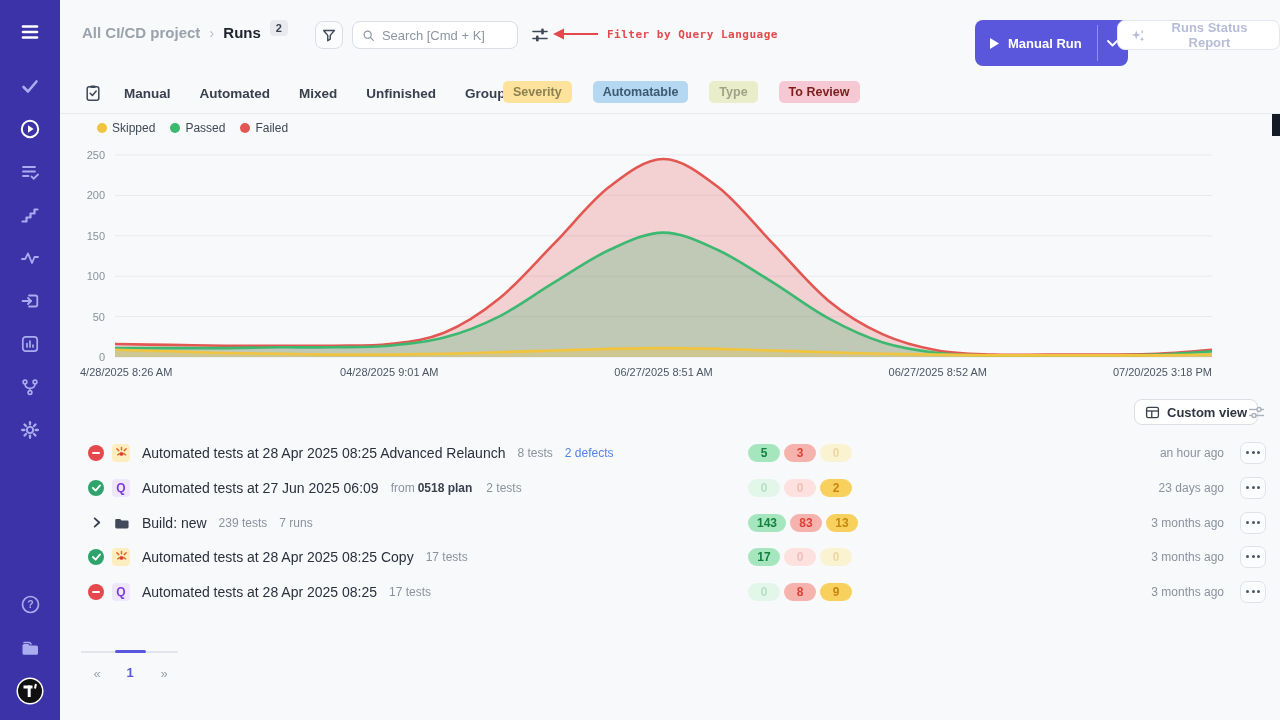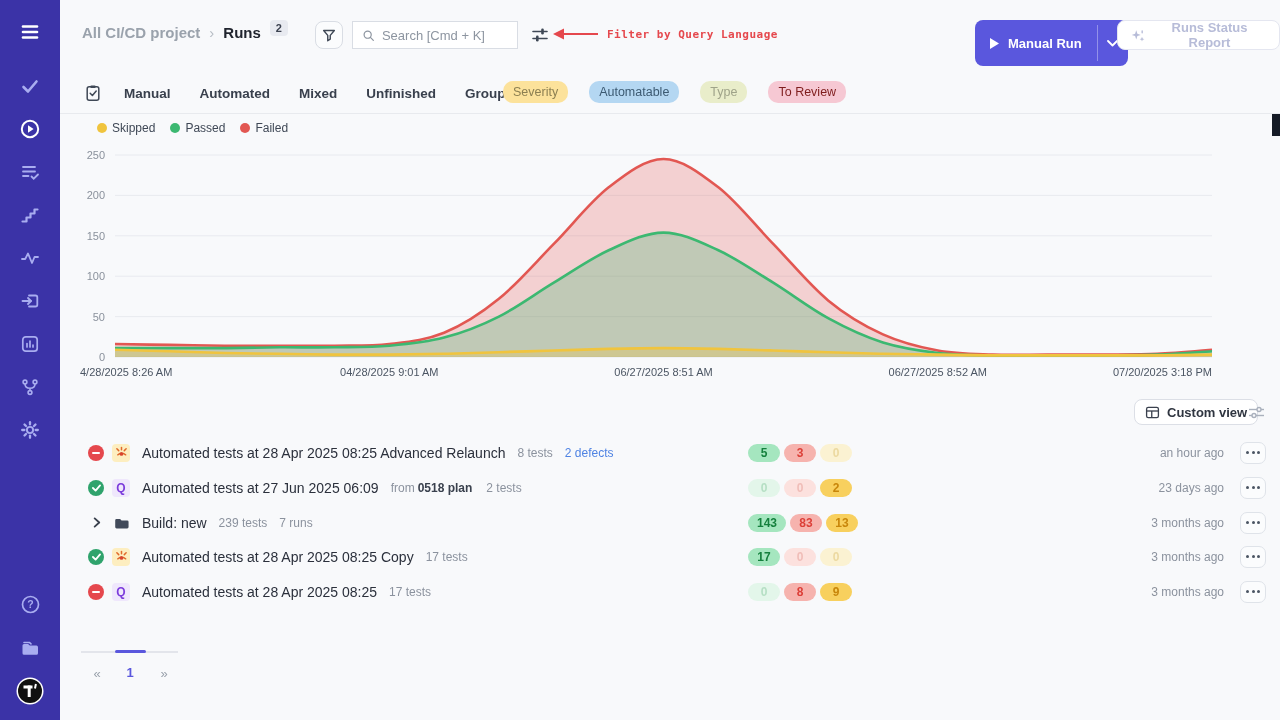--- a/index.html
+++ b/index.html
@@ -13,38 +13,38 @@
 .side-item.active{color:#fff}
 .side-bottom{margin-top:auto;padding-bottom:8px;width:100%;display:flex;flex-direction:column;align-items:center}
 
 
 .breadcrumb{position:absolute;left:82px;top:24px;display:flex;align-items:center;gap:9px}
 .bc-project{font-size:15px;font-weight:700;color:#9aa2ac}
 .bc-sep{font-size:15px;color:#b6bcc4}
 .bc-page{font-size:15px;font-weight:700;color:#20242e}
 .bc-badge{background:#e8eaf0;border-radius:4px;font-size:11px;font-weight:700;color:#3c4250;padding:2px 6px;transform:translateY(-5px)}
 .filter-btn{position:absolute;left:315px;top:21px;width:28px;height:28px;border:1px solid #d9dde4;border-radius:8px;background:#fbfcfd;display:flex;align-items:center;justify-content:center;cursor:pointer}
-.search-box{position:absolute;left:352px;top:21px;width:166px;height:28px;border:1px solid #d9dde4;border-radius:0;background:#fff;display:flex;align-items:center;padding:0 9px;gap:7px}
+.search-box{position:absolute;left:352px;top:21px;width:166px;height:28px;border:1px solid #d9dde4;border-radius:8px;background:#fff;display:flex;align-items:center;padding:0 9px;gap:7px}
 .search-box input{border:none;outline:none;background:transparent;font-family:"Liberation Sans",sans-serif;font-size:13px;color:#4b5563;width:100%}
 .search-box input::placeholder{color:#8d95a0}
 .adjust-icon{position:absolute;left:531px;top:26px;color:#3f4856}
 .annotation{position:absolute;left:553px;top:27px;display:flex;align-items:center;gap:8px}
 .annotation-text{font-family:"DejaVu Sans Mono",monospace;font-weight:700;font-size:11px;color:#e5484d;letter-spacing:.5px;white-space:nowrap}
 .manual-run{position:absolute;left:975px;top:20px;height:46px;display:flex;background:#5a57dd;border-radius:8px;overflow:hidden;cursor:pointer}
 .mr-main{display:flex;align-items:center;gap:9px;padding:0 15px;color:#fff;font-size:13px;font-weight:700}
 .mr-divider{width:1px;background:rgba(255,255,255,.35);margin:5px 0}
 .mr-caret{width:30px;display:flex;align-items:center;justify-content:center;color:#fff}
 .report-btn{position:absolute;left:1117px;top:20px;height:30px;display:flex;align-items:center;gap:8px;padding:0 13px;background:#fff;border:1px solid #e4e6f0;border-radius:8px;color:#b7bcd8;font-size:13px;font-weight:600;cursor:pointer}
 
 
 .tabs-row{position:absolute;left:84px;top:80px;height:26px;display:flex;align-items:center}
 .tabs-icon{color:#3f4856;margin-right:22px;display:flex}
 .tab{font-size:13.5px;font-weight:600;color:#39404d;margin-right:29px;cursor:pointer;white-space:nowrap}
 .fpills{position:absolute;left:503px;top:81px;display:flex;gap:21px;align-items:center}
-.fpill{height:22px;display:flex;align-items:center;padding:8px 10px;border-radius:10px;font-size:12.5px;font-weight:400;cursor:pointer;white-space:nowrap}
+.fpill{height:22px;display:flex;align-items:center;padding:8px 10px;border-radius:5px;font-size:12.5px;font-weight:700;cursor:pointer;white-space:nowrap}
 .fp0{background:#fce29b;color:#8d8052}
 .fp1{background:#b4d7f2;color:#3c5a72}
 .fp2{background:#e9edca;color:#9fa389}
 .fp3{background:#f6c8d3;color:#7f1d1d}
 .section-divider{position:absolute;left:60px;right:0;top:113px;height:1px;background:#e8eaee}
 .scroll-thumb{position:absolute;right:0;top:114px;width:8px;height:22px;background:#151b26;cursor:pointer}
 
 
 .legend{position:absolute;left:97px;top:121px;display:flex;gap:15px;align-items:center}
 .legend-item{display:flex;align-items:center;gap:5px;font-size:12px;color:#3f4856}

